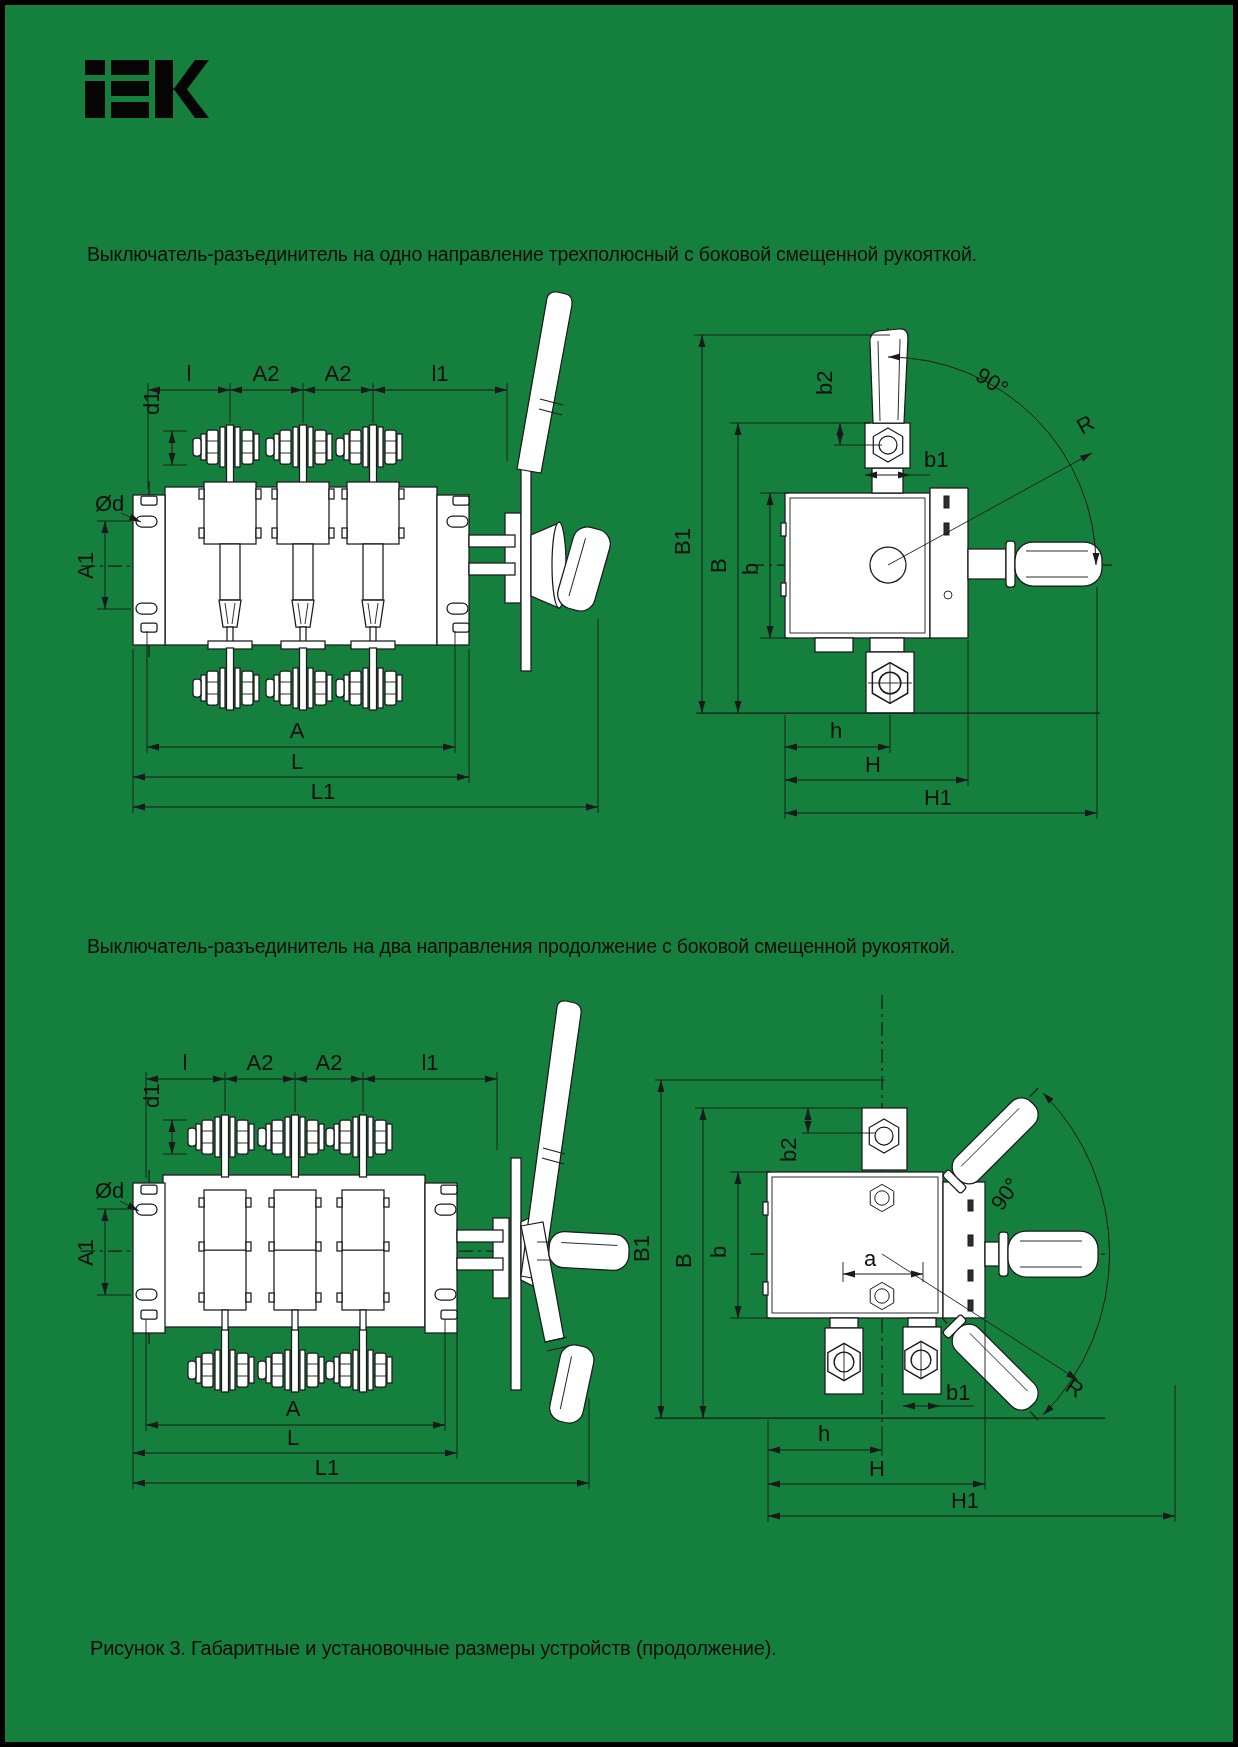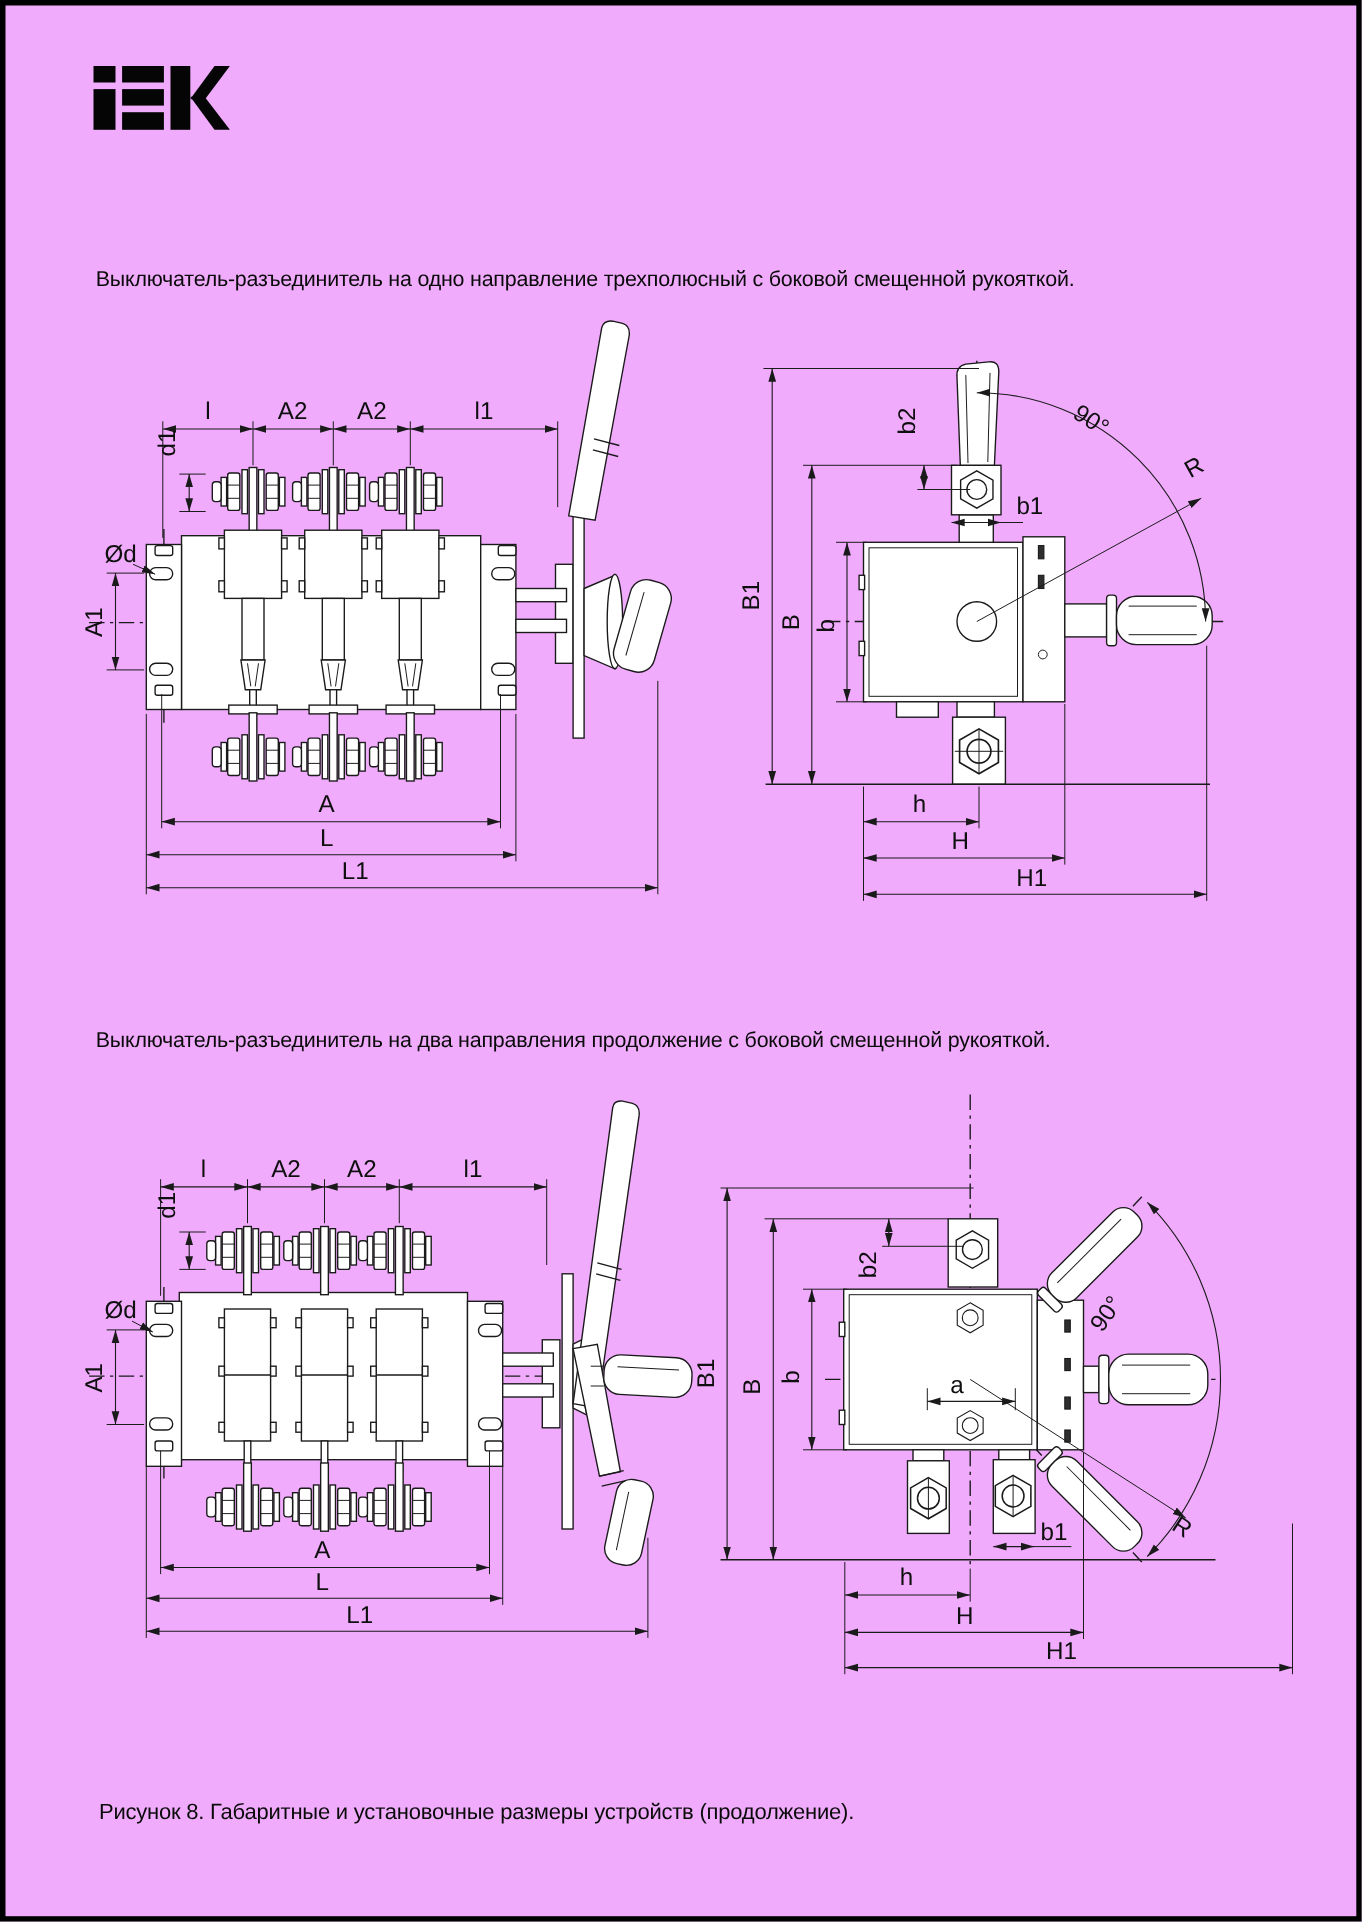--- a/index.html
+++ b/index.html
@@ -1,16 +1,16 @@
 <!DOCTYPE html>
 <html><head>
 <meta charset="utf-8">
 <style>
   html,body{margin:0;padding:0;background:#e8e8e8;}
-  #page{position:relative;width:1238px;height:1747px;background:#f0abfc;
+  #page{position:relative;width:1238px;height:1747px;background:#15803d;
         border:5px solid #000;box-sizing:border-box;overflow:hidden;
         font-family:"Liberation Sans", sans-serif;color:#111;}
   .abs{position:absolute;}
   .title{font-size:19.5px;letter-spacing:-0.2px;white-space:nowrap;color:#0a0a0a;}
   .caption{font-size:20px;letter-spacing:-0.2px;white-space:nowrap;color:#0a0a0a;}
   svg{overflow:visible;}
   svg text{font-family:"Liberation Sans",sans-serif;font-size:22px;fill:#0f0f0f;}
   .ln{stroke:#1a1a1a;stroke-width:1.25;fill:none;}
   .fw{stroke:#1a1a1a;stroke-width:1.25;fill:#ffffff;}
   .fd{stroke:#1a1a1a;stroke-width:1;fill:#2e2e2e;}
@@ -447,15 +447,15 @@
       <line class="thin" x1="545" y1="395" x2="545" y2="532"></line>
       <line class="dim" x1="138" y1="460" x2="252" y2="460"></line>
       <text class="mid" x="194" y="451">h</text>
       <line class="dim" x1="138" y1="494" x2="355" y2="494"></line>
       <text class="mid" x="247" y="486">H</text>
       <line class="dim" x1="138" y1="526" x2="545" y2="526"></line>
       <text class="mid" x="335" y="518">H1</text>
     </g>
   </svg>
 
-  <div class="abs caption" style="left:85px;top:1632px;">Рисунок 8. Габаритные и установочные размеры устройств (продолжение).</div>
+  <div class="abs caption" style="left:85px;top:1632px;">Рисунок 3. Габаритные и установочные размеры устройств (продолжение).</div>
 
 </div>
 
 </body></html>

